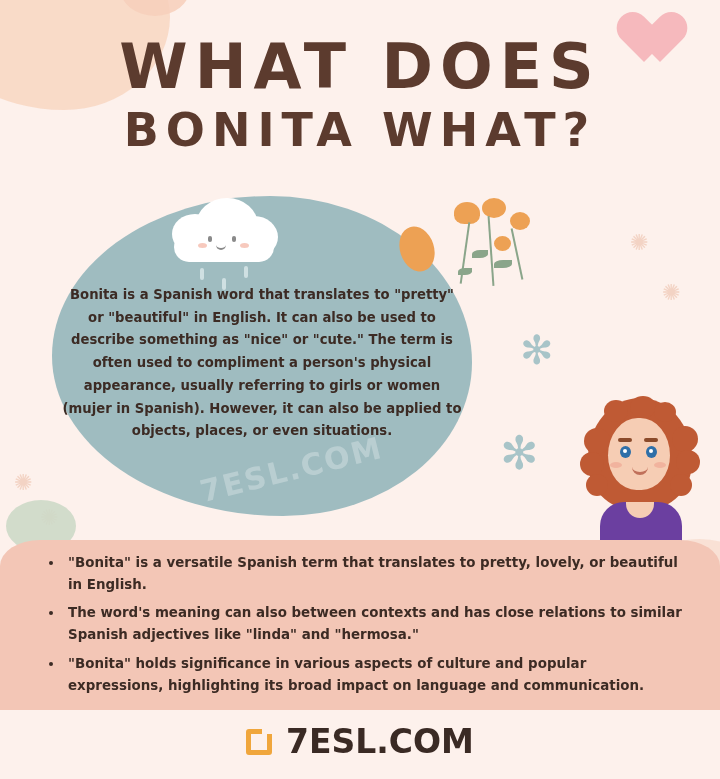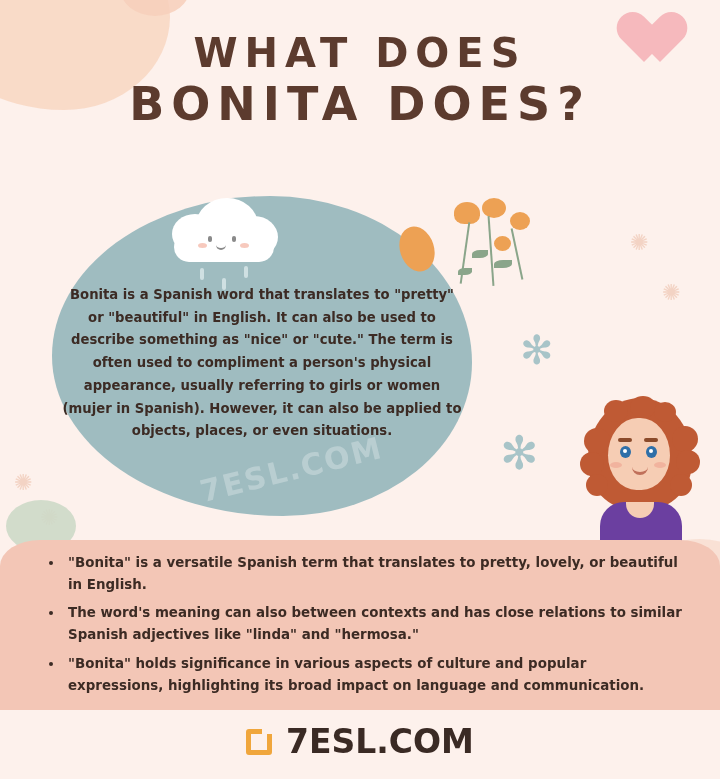--- a/index.html
+++ b/index.html
@@ -56,21 +56,21 @@
   .title {
     position: absolute;
     top: 30px; left: 0; right: 0;
     text-align: center;
     color: #5c3b2e;
     font-family: "DejaVu Sans", sans-serif;
     font-weight: bold;
     letter-spacing: 7px;
     line-height: 1.18;
   }
-  .title .l1 { font-size: 40px; display: block; }
+  .title .l1 { font-size: 62px; display: block; }
   .title .l2 { font-size: 46px; display: block; }
 
   
   .teal-blob {
     position: absolute;
     left: 52px; top: 196px;
     width: 420px; height: 320px;
     background: #9fbcc0;
     border-radius: 52% 48% 45% 55% / 50% 52% 48% 50%;
   }
@@ -219,21 +219,21 @@
 <body>
 
 <div class="page">
 
   <div class="blob-peach-tl"></div>
   <div class="blob-peach-tl2"></div>
   <div class="heart"></div>
 
   <div class="title">
     <span class="l1">WHAT DOES</span>
-    <span class="l2">BONITA DOES?</span>
+    <span class="l2">BONITA WHAT?</span>
   </div>
 
   <div class="teal-blob"></div>
 
   <div class="cloud">
     <div class="c c2"></div>
     <div class="c c3"></div>
     <div class="c c1"></div>
     <div class="body"></div>
     <div class="eye l"></div>

